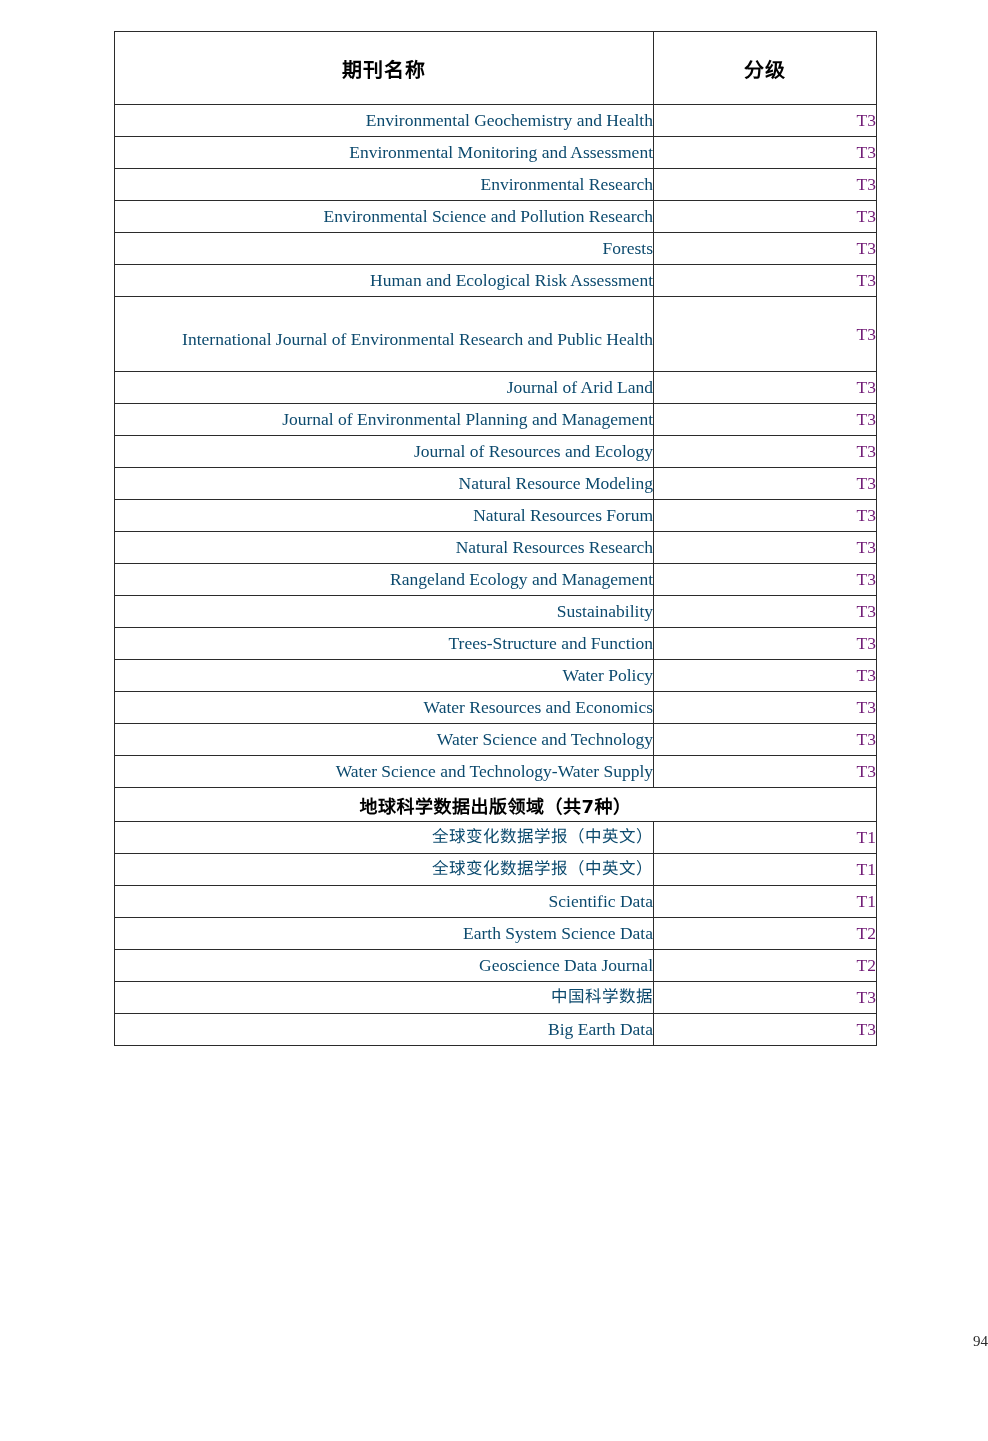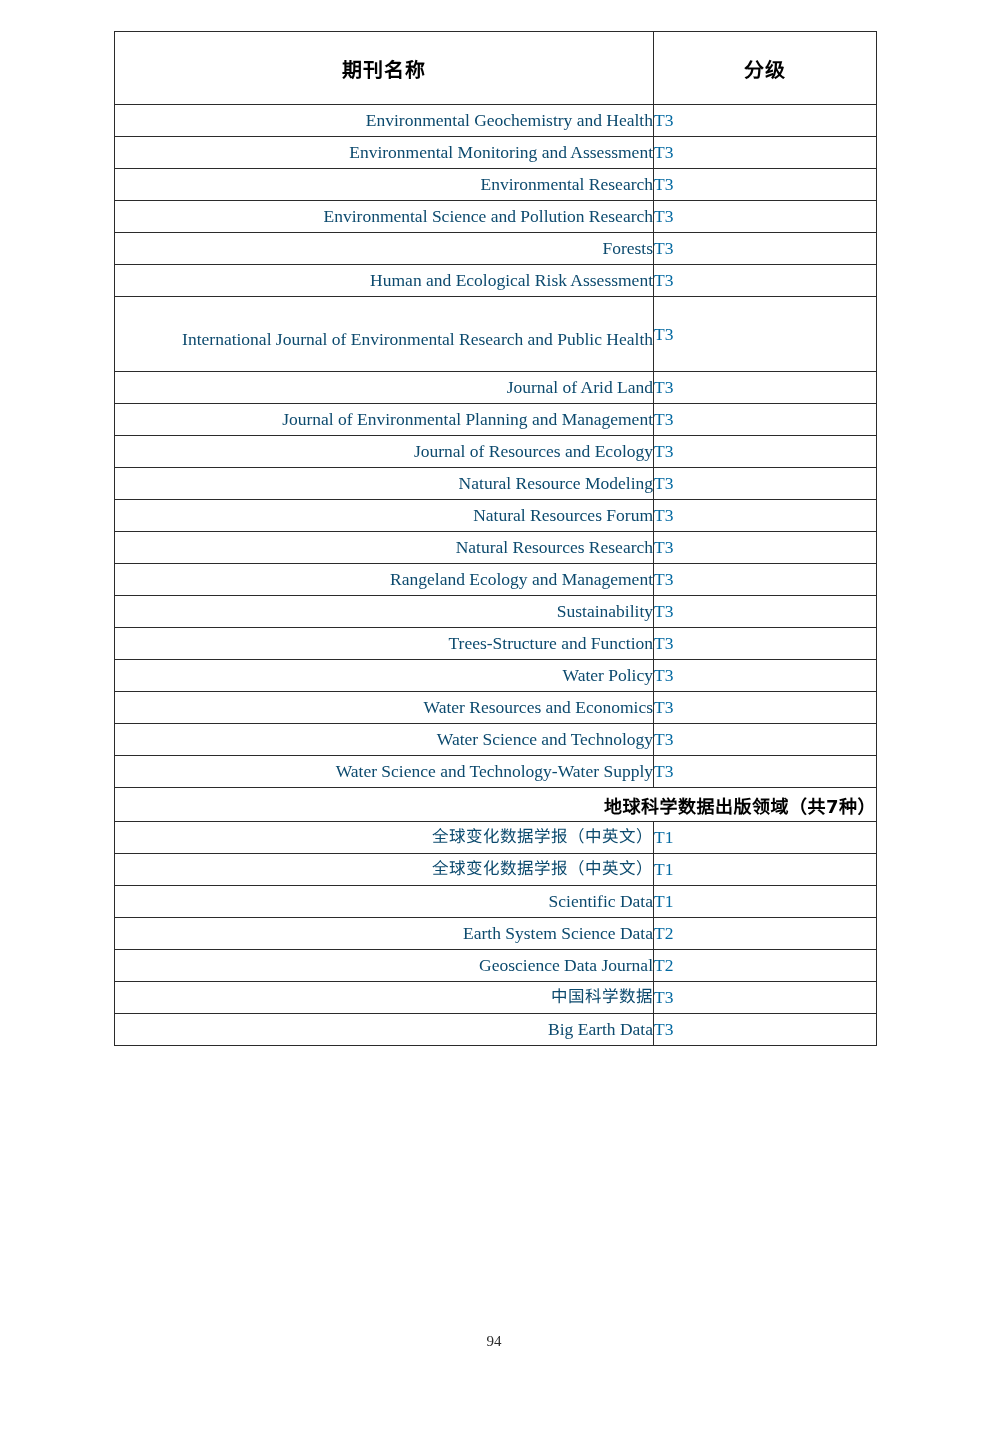--- a/index.html
+++ b/index.html
@@ -82,43 +82,43 @@
 
   .name-cell.cjk {
     font-family: "DejaVu Sans", "Liberation Sans", sans-serif;
     font-size: 16.5px;
     letter-spacing: 0.5px;
   }
 
   
   .rank-cell {
     height: 31px;
-    text-align: left;
+    text-align: right;
     font-size: 17.5px;
-    color: #0369a1;
+    color: #701a75;
   }
 
   
   .section-cell {
     height: 33px;
-    text-align: right;
+    text-align: center;
     font-family: "DejaVu Sans", "Liberation Sans", sans-serif;
     font-weight: bold;
     font-size: 18px;
     letter-spacing: 0.5px;
     color: #000000;
   }
 
   
   .page-number {
     position: absolute;
     left: 0;
     top: 1333px;
     width: 988px;
-    text-align: center;
+    text-align: right;
     font-size: 15px;
     color: #2a2a2a;
     font-family: "Liberation Serif", "DejaVu Serif", serif;
   }
 </style>
 </head>
 <body>
 
 <div class="page">
 

